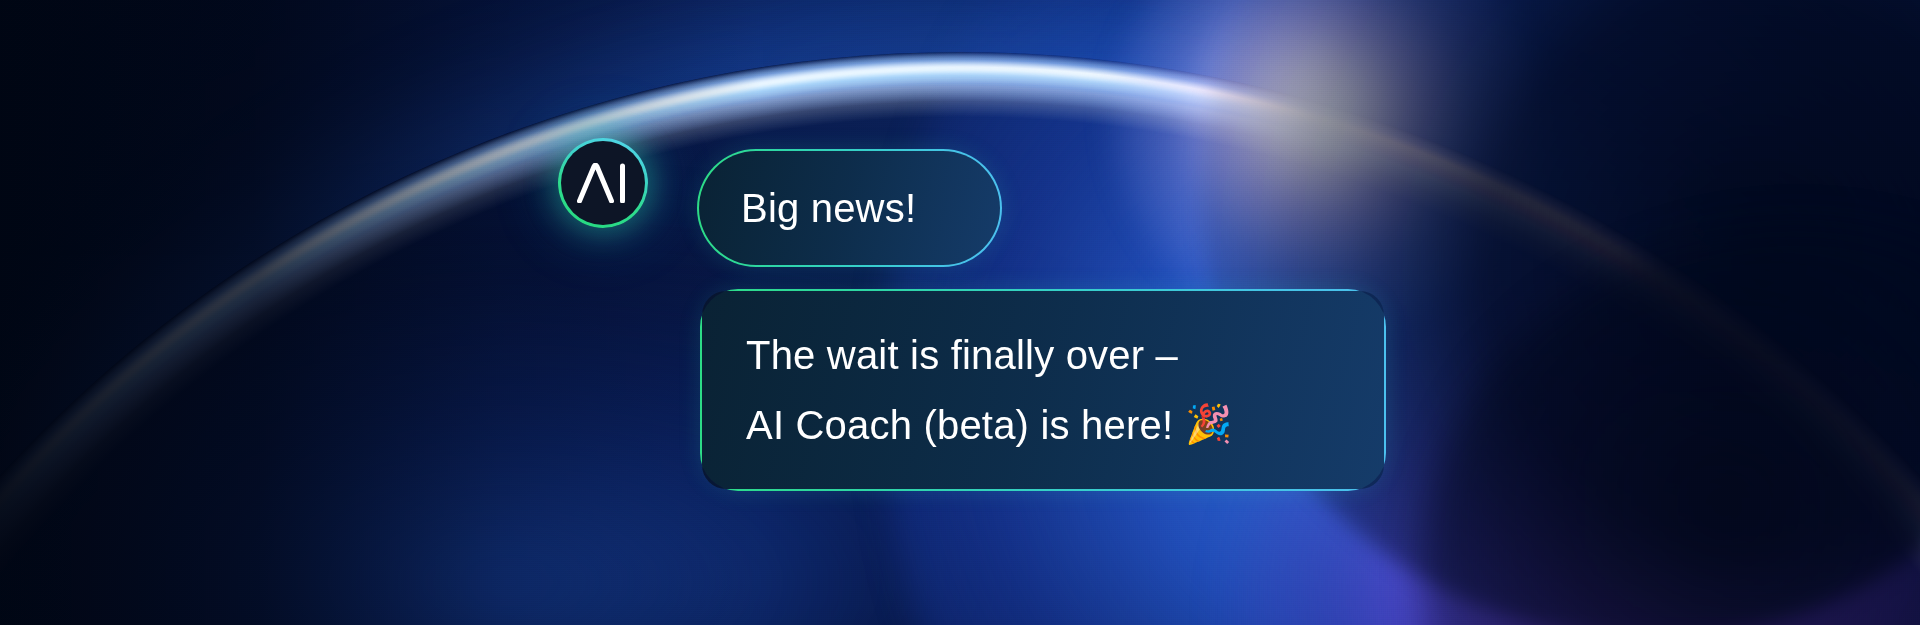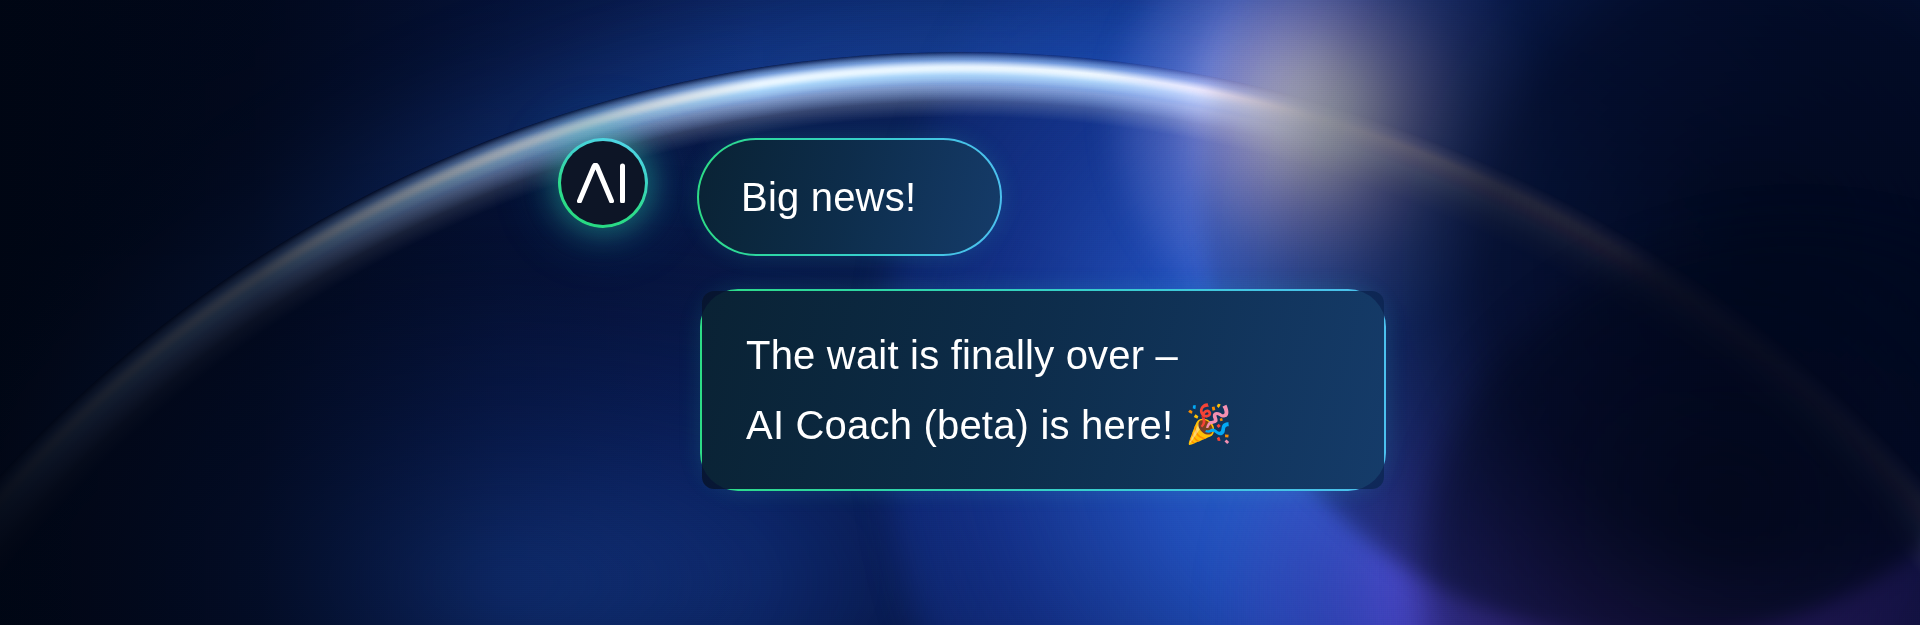--- a/index.html
+++ b/index.html
@@ -254,33 +254,33 @@
     box-shadow:0 0 22px rgba(45,200,190,0.16);
   }
   .bubble-inner {
     width:100%; height:100%;
     display:flex;
     align-items:center;
     background:linear-gradient(104deg, rgba(7,20,46,0.93) 0%, rgba(9,27,62,0.90) 48%, rgba(12,38,84,0.86) 100%);
   }
 
   #bubble-big-news {
-    left:697px; top:138px;
+    left:697px; top:149px;
     width:305px; height:118px;
     border-radius:59px;
   }
   #bubble-big-news .bubble-inner { border-radius:57px; padding:0 42px; }
 
   #bubble-announce {
     left:700px; top:289px;
     width:686px; height:202px;
     border-radius:38px;
   }
   #bubble-announce .bubble-inner {
-    border-radius:12px;
+    border-radius:24px;
     padding:0 44px;
     flex-direction:column;
     justify-content:center;
     align-items:flex-start;
   }
 
   .bubble-text {
     color:#ffffff;
     font-size:40px;
     font-weight:400;

